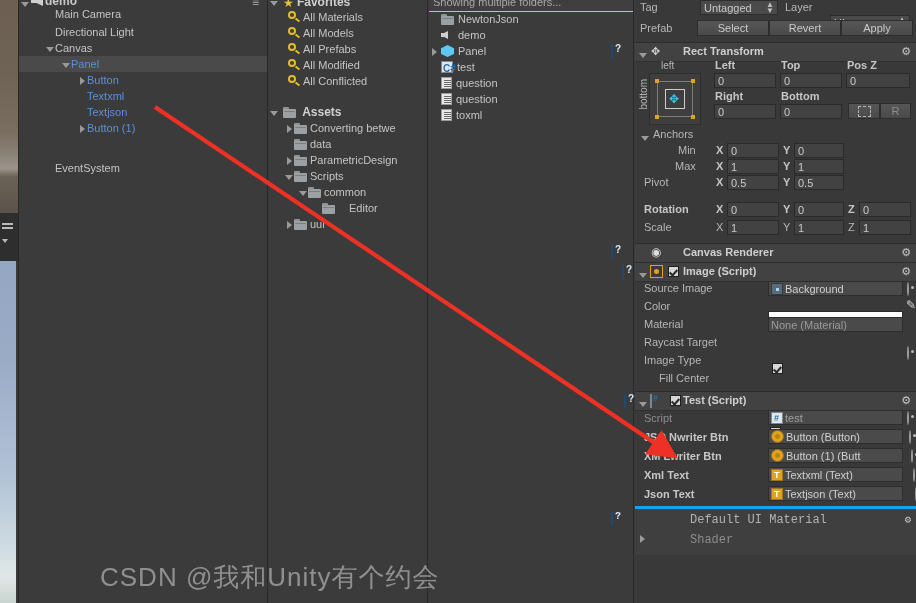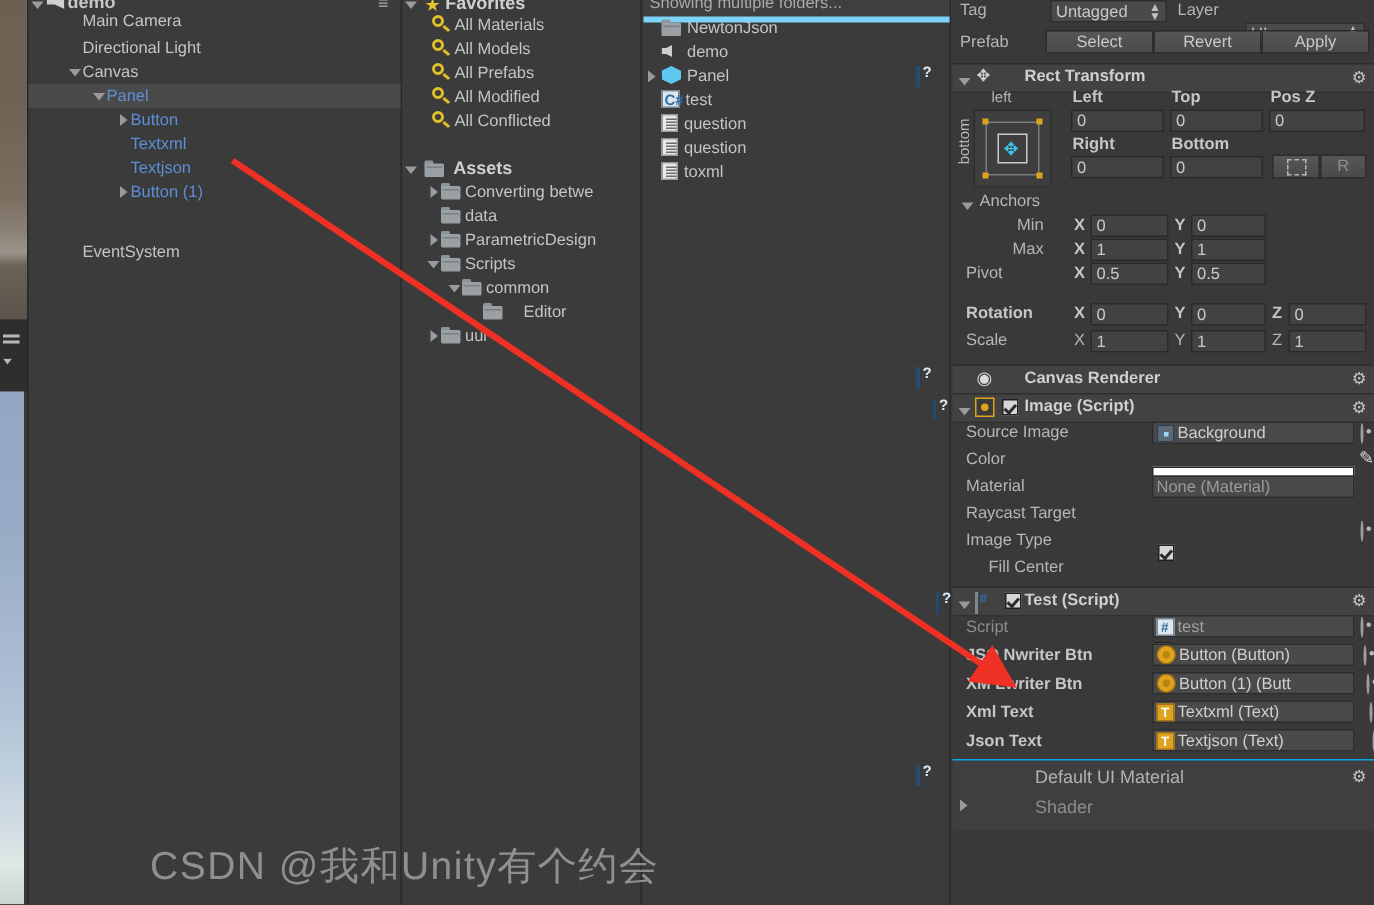--- a/index.html
+++ b/index.html
@@ -29,21 +29,21 @@
   .hrow.sel{background:#4a4a4a;}
   .hlabel{color:#c4c4c4;}
   .hlabel.blue{color:#5d8fd6;}
   .tri-d,.tri-r{display:inline-block;width:0;height:0;vertical-align:middle;}
   .tri-d{border-left:4px solid transparent;border-right:4px solid transparent;border-top:5px solid #9a9a9a;}
   .tri-r{border-top:4px solid transparent;border-bottom:4px solid transparent;border-left:5px solid #9a9a9a;}
 
   
   #proj-left{position:absolute;left:270px;top:0;width:158px;height:603px;background:#3b3b3b;border-right:1px solid #282828;box-sizing:border-box;}
   #proj-mid{position:absolute;left:429px;top:0;width:205px;height:603px;background:#3b3b3b;border-right:1px solid #282828;box-sizing:border-box;}
-  #proj-mid-head{position:absolute;left:0;top:0;right:0;height:11px;background:#3f3f3f;border-bottom:4px solid #7dd3fc;overflow:hidden;}
+  #proj-mid-head{position:absolute;left:0;top:0;right:0;height:11px;background:#3f3f3f;border-bottom:1px solid #7dd3fc;overflow:hidden;}
   #proj-mid-head span{position:absolute;left:4px;top:-4px;color:#a9a9a9;font-size:11px;}
   .prow{position:absolute;left:0;right:0;height:16px;line-height:16px;white-space:nowrap;}
   .prow .lbl{color:#c4c4c4;}
 
   
   .mag{position:relative;display:inline-block;width:12px;height:12px;vertical-align:-2px;}
   .mag i{position:absolute;left:0;top:0;width:8px;height:8px;border:2px solid #e2bf29;border-radius:50%;box-sizing:border-box;}
   .mag b{position:absolute;left:7px;top:8px;width:5px;height:2px;background:#e2bf29;transform:rotate(40deg);}
   
   .star{display:inline-block;color:#e2c435;font-size:12px;vertical-align:-1px;}
@@ -379,21 +379,21 @@
           <span class="btn-ico"></span>
           <span>Button (1) (Butt</span>
         </div><span class="abs radio" style="left: 272px; top: 40px;"></span><span class="abs lbl b" style="left: 9px; top: 59px;">Xml Text</span><div class="abs objfield" style="left: 133px; top: 57px; width: 135px;">
           <span class="t-ico"></span>
           <span>Textxml (Text)</span>
         </div><span class="abs radio" style="left: 272px; top: 59px;"></span><span class="abs lbl b" style="left: 9px; top: 78px;">Json Text</span><div class="abs objfield" style="left: 133px; top: 76px; width: 135px;">
           <span class="t-ico"></span>
           <span>Textjson (Text)</span>
         </div><span class="abs radio" style="left: 272px; top: 78px;"></span></div>
 
-    <div id="matsec" style="top:506px;height:46px;border-top:1px solid #0ea5e9;">
+    <div id="matsec" style="top:506px;height:46px;border-top:3px solid #0ea5e9;font-family:Liberation Mono, monospace;">
       <span class="abs lbl" style="left:55px;top:4px;font-size:12px;color:#b2b2b2;">Default UI Material</span>
       <span class="abs helpico" style="right:24px;top:4px;"></span>
       <span class="abs gear" style="right:5px;top:4px;">⚙</span>
       <span class="abs" style="left:5px;top:24px;"><i class="tri-r"></i></span>
       <span class="abs lbl" style="left:55px;top:24px;font-size:12px;color:#8d8d8d;">Shader</span>
     </div>
 
   </div>
 
   <svg id="arrow" viewBox="0 0 916 603">

